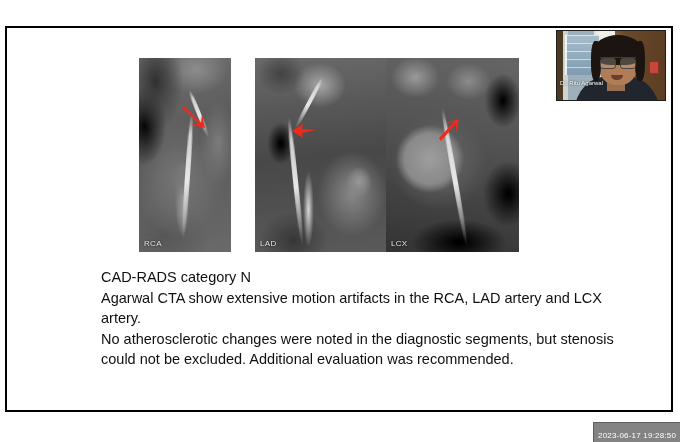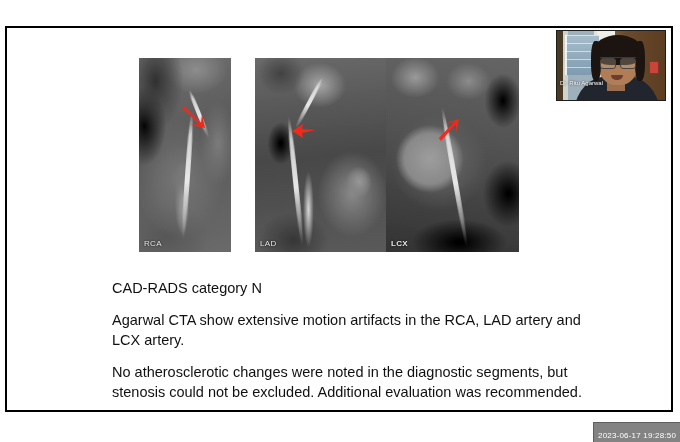--- a/index.html
+++ b/index.html
@@ -43,21 +43,21 @@
   .ct-panel {
     position: absolute;
     top: 0;
     height: 194px;
     overflow: hidden;
     background: #0a0a0a;
   }
 
   .ct-panel.p0 { left: 0px;   width: 92px; }
   .ct-panel.p1 { left: 116px; width: 122px; padding-left: 40px; }
-  .ct-panel.p2 { left: 247px; width: 133px; font-weight: bold; }
+  .ct-panel.p2 { left: 247px; width: 133px; }
 
   
   .ct-tex {
     position: absolute;
     inset: 0;
     background-color: #6b6b6b;
     filter: contrast(1.12) brightness(0.98);
   }
 
   .ct-tex.t0 {
@@ -127,21 +127,21 @@
     position: absolute;
     left: 93px;
     top: 238px;
     width: 520px;
     color: #101010;
     font-family: "Liberation Sans", sans-serif;
     font-size: 14.5px;
     line-height: 20px;
   }
   .report p {
-    margin: 12px;
+    margin: 1px;
   }
 
   
   .video-tile {
     position: absolute;
     left: 556px;
     top: 30px;
     width: 110px;
     height: 71px;
     overflow: hidden;

